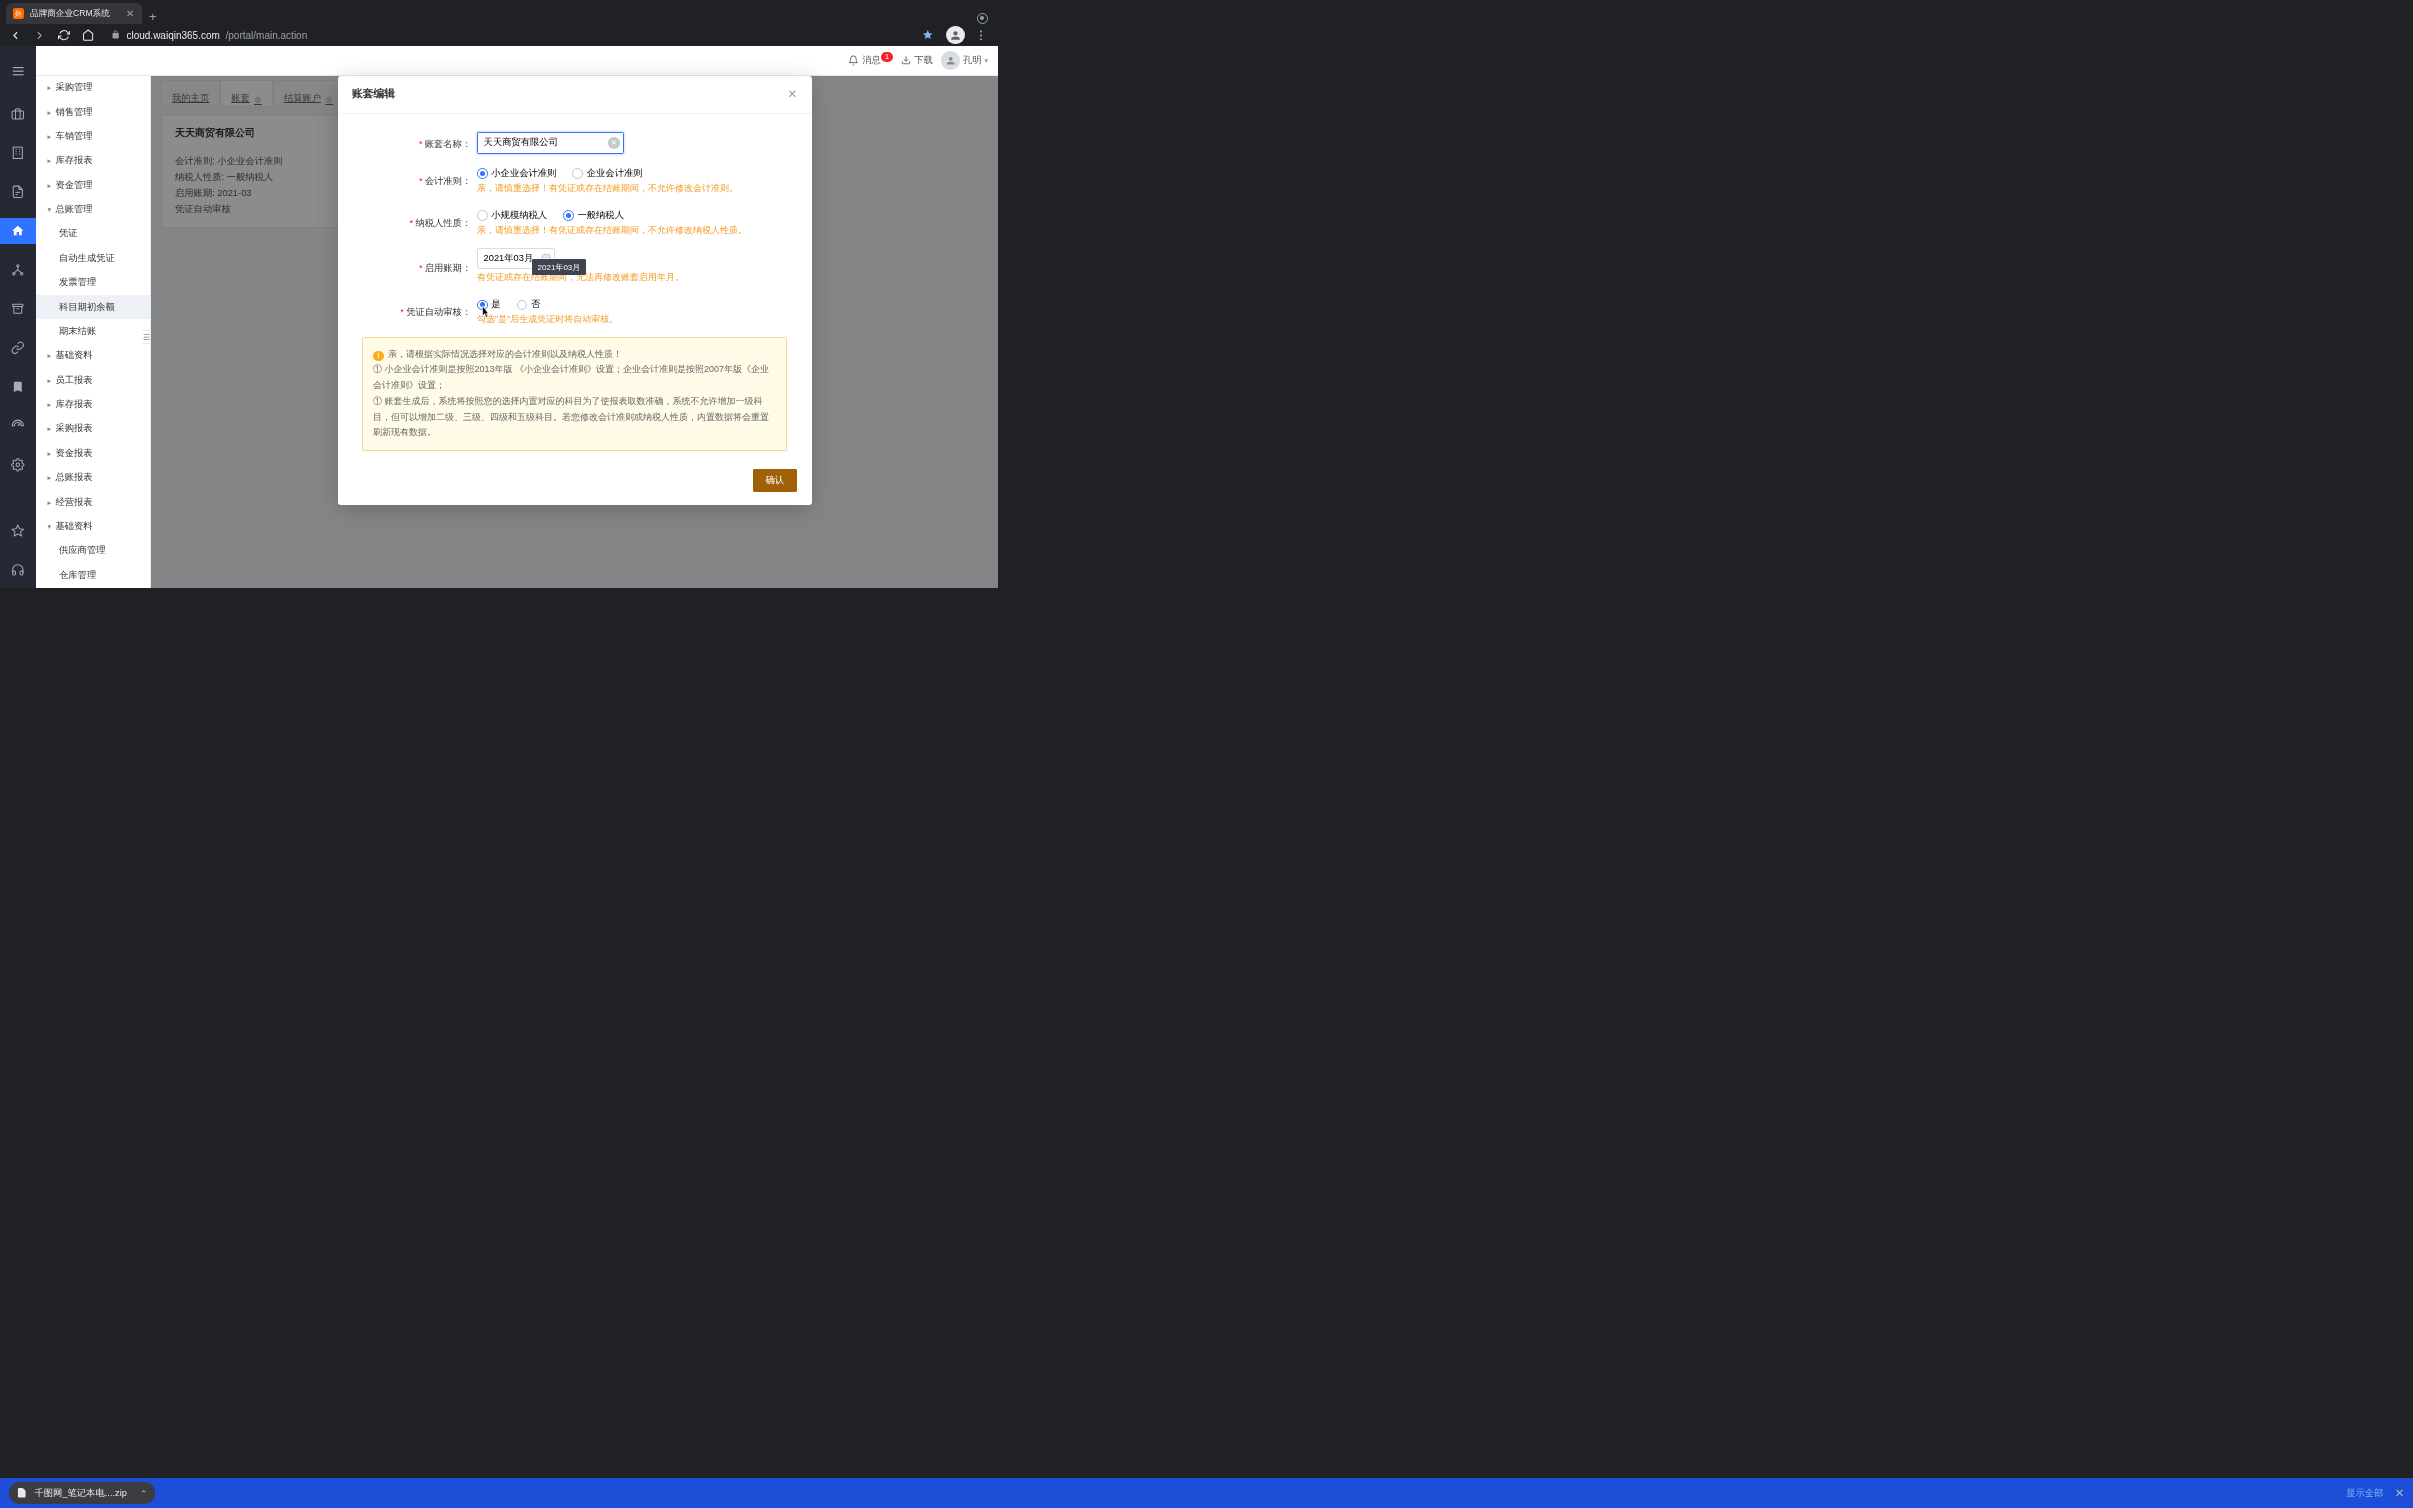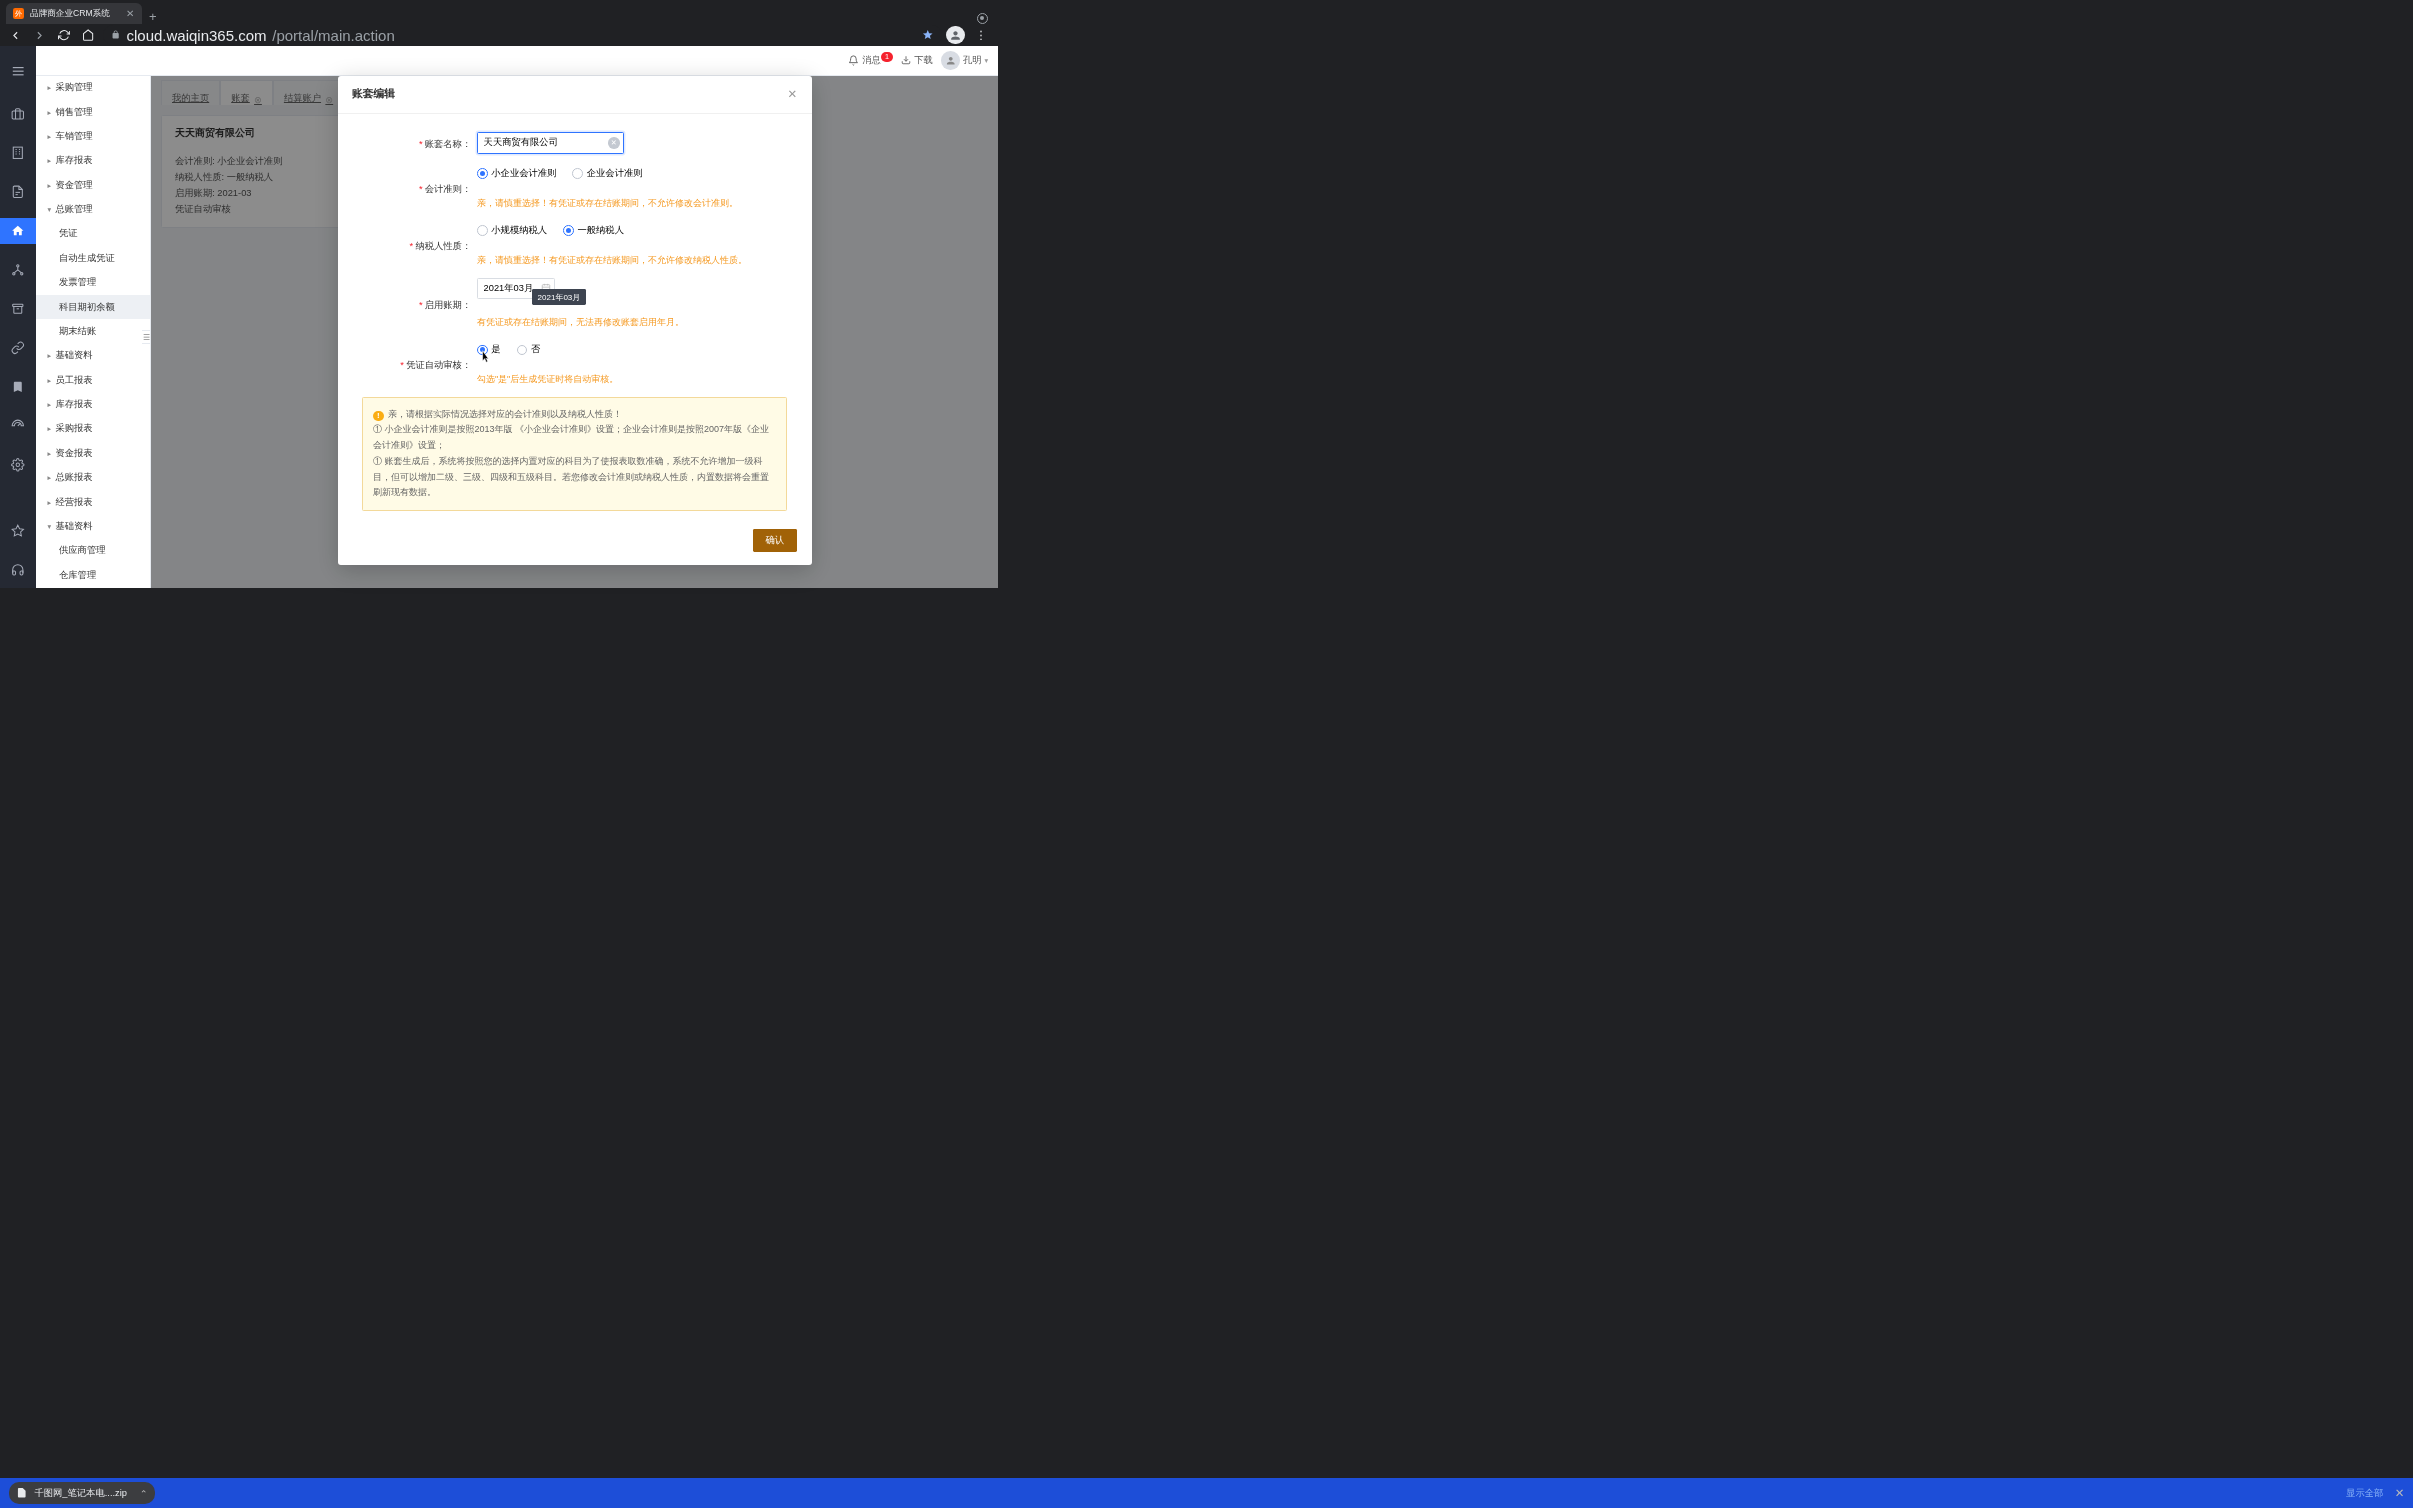--- a/index.html
+++ b/index.html
@@ -11,21 +11,21 @@
 .browser-tab { display: flex; align-items: center; gap: 5.7px; background: #35363a; height: 21.5px; padding: 0 7.2px; border-radius: 5.7px 5.7px 0 0; width: 136px; color: #e8eaed; font-size: 8.6px; }
 .tab-favicon { width: 11.5px; height: 11.5px; background: #ff6a00; border-radius: 2.2px; display:flex;align-items:center;justify-content:center;color:#fff;font-size:7.2px;}
 .tab-title { flex: 1; white-space: nowrap; overflow: hidden; text-overflow: ellipsis; }
 .tab-close { color: #9aa0a6; font-size: 10px; }
 .new-tab { color: #9aa0a6; font-size: 13px; padding: 0 7.2px; cursor: pointer; }
 .tab-cc { margin-left: auto; margin-right: 10px; width:11.5px; height:11.5px; border:1.1px solid #9aa0a6; border-radius:50%; position: relative; }
 .tab-cc::after { content:''; position:absolute; width:4.3px;height:4.3px;border-radius:50%;background:#9aa0a6;top:2.2px;left:2.2px;}
 .addr-bar { height: 21.5px; display: flex; align-items: center; padding: 0 5.7px; gap: 4.3px; }
 .nav-btn { width: 20px; height: 20px; display: flex; align-items: center; justify-content: center; color: #9aa0a6; border-radius:50%; cursor: pointer; }
 .nav-btn.active { color: #e8eaed; }
-.url-bar { flex: 1; height: 20px; background: #202124; border-radius: 10px; display: flex; align-items: center; padding: 0 8.6px; gap: 5.7px; color: #9aa0a6; font-size: 15px; }
+.url-bar { flex: 1; height: 20px; background: #202124; border-radius: 10px; display: flex; align-items: center; padding: 0 8.6px; gap: 5.7px; color: #9aa0a6; font-size: 10px; }
 .url-bar .lock { color: #9aa0a6; }
 .url-host { color: #e8eaed; }
 .star-btn { color: #8ab4f8; }
 .avatar-btn { width: 18.7px; height: 18.7px; background: #e8eaed; border-radius: 50%; display:flex;align-items:center;justify-content:center;}
 .avatar-btn svg { fill: #5f6368; }
 .kebab { color: #e8eaed; padding: 0 5.7px; }
 
 
 .app { position: relative; height: 542px; background: #f0f3f6; display: flex; }
 .left-rail { width: 36px; background: #252933; display: flex; flex-direction: column; align-items: center; padding-top: 12.2px; gap: 13px; }
@@ -73,21 +73,21 @@
 .req { color:#f5222d;margin-right:2.2px;}
 .fctrl { flex:1;}
 .input-wrap { position:relative;display:inline-block;}
 .finput { width:147px;height:21.5px;border:0.7px solid #2f74ff;border-radius:1.4px;padding:0 18.7px 0 5.7px;font-size:9.3px;outline:none;box-shadow:0 0 0 1.4px rgba(47,116,255,0.15);}
 .clear-btn { position:absolute;right:4.3px;top:5px;width:11.5px;height:11.5px;border-radius:50%;background:#c4c9d1;color:#fff;font-size:7.2px;display:flex;align-items:center;justify-content:center;cursor:pointer;}
 .radio-grp { display:flex;gap:16px;align-items:center;padding-top:3.6px;}
 .radio { display:flex;align-items:center;gap:3.6px;cursor:pointer;}
 .r-outer { width:10.8px;height:10.8px;border-radius:50%;border:0.7px solid #c0c6d0;display:flex;align-items:center;justify-content:center;}
 .r-outer.chk { border-color:#2f74ff;}
 .r-inner { width:5px;height:5px;border-radius:50%;background:#2f74ff;}
-.hint { color:#f59a23;font-size:9px;margin-top:17px;line-height:1.5;}
+.hint { color:#f59a23;font-size:9px;margin-top:2px;line-height:1.5;}
 .date-inp { width:78px;height:21.5px;border:0.7px solid #d9dde3;border-radius:1.4px;padding:0 17px 0 5.7px;font-size:9.3px;background:#fff;}
 .date-wrap { position:relative;display:inline-block;}
 .cal-icon { position:absolute;right:4.3px;top:5px;color:#bbb;}
 .tooltip { position:absolute;top:11.5px;left:55px;background:#3d4450;color:#fff;font-size:8px;padding:2.2px 5.7px;border-radius:1.4px;white-space:nowrap;}
 .info-box { border:0.7px solid #f3d99a;background:#fffbe6;padding:8.6px 10px;font-size:9px;color:#666;line-height:1.75;border-radius:1.4px;margin-top:5.7px;}
 .info-icon { display:inline-flex;width:10.8px;height:10.8px;border-radius:50%;background:#faad14;color:#fff;align-items:center;justify-content:center;font-size:8px;font-weight:bold;margin-right:4.3px;vertical-align:-1.4px;}
 .modal-ft { padding:8.6px 14.4px 13px;display:flex;justify-content:flex-end;}
 .btn-pri { background:#a16207;color:#fff;border:none;height:23px;padding:0 13px;border-radius:1.4px;font-size:9.3px;cursor:pointer;}
 .cursor { position:absolute;top:341px;left:164px;pointer-events:none;}
 

